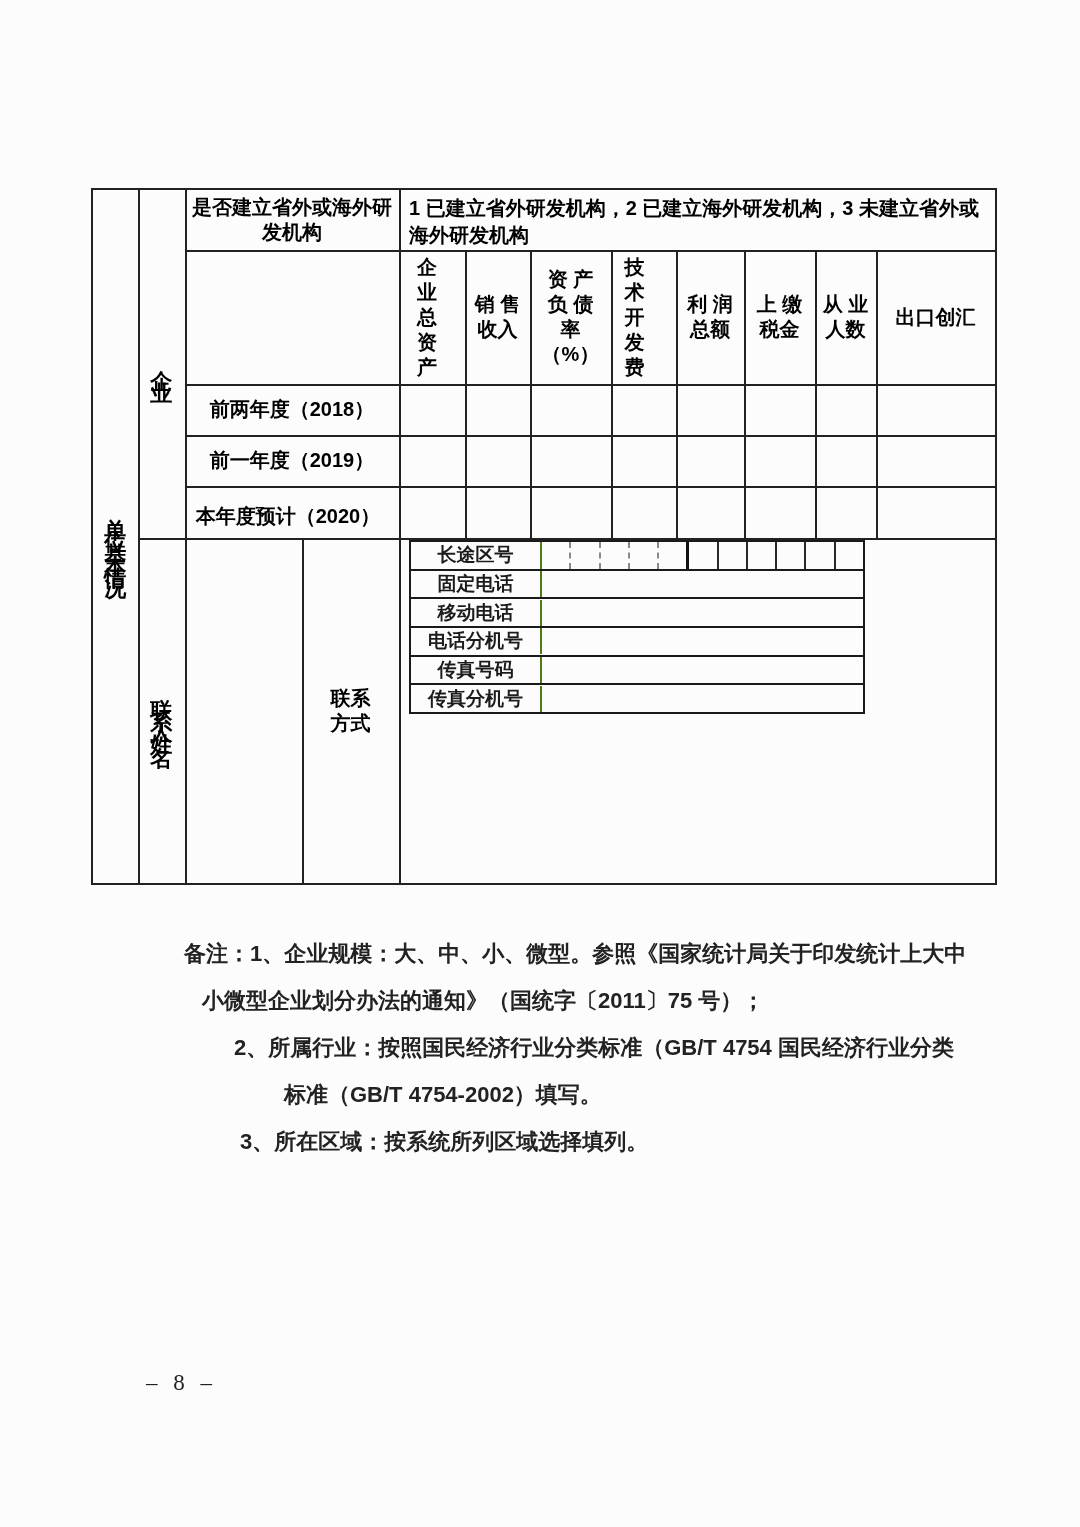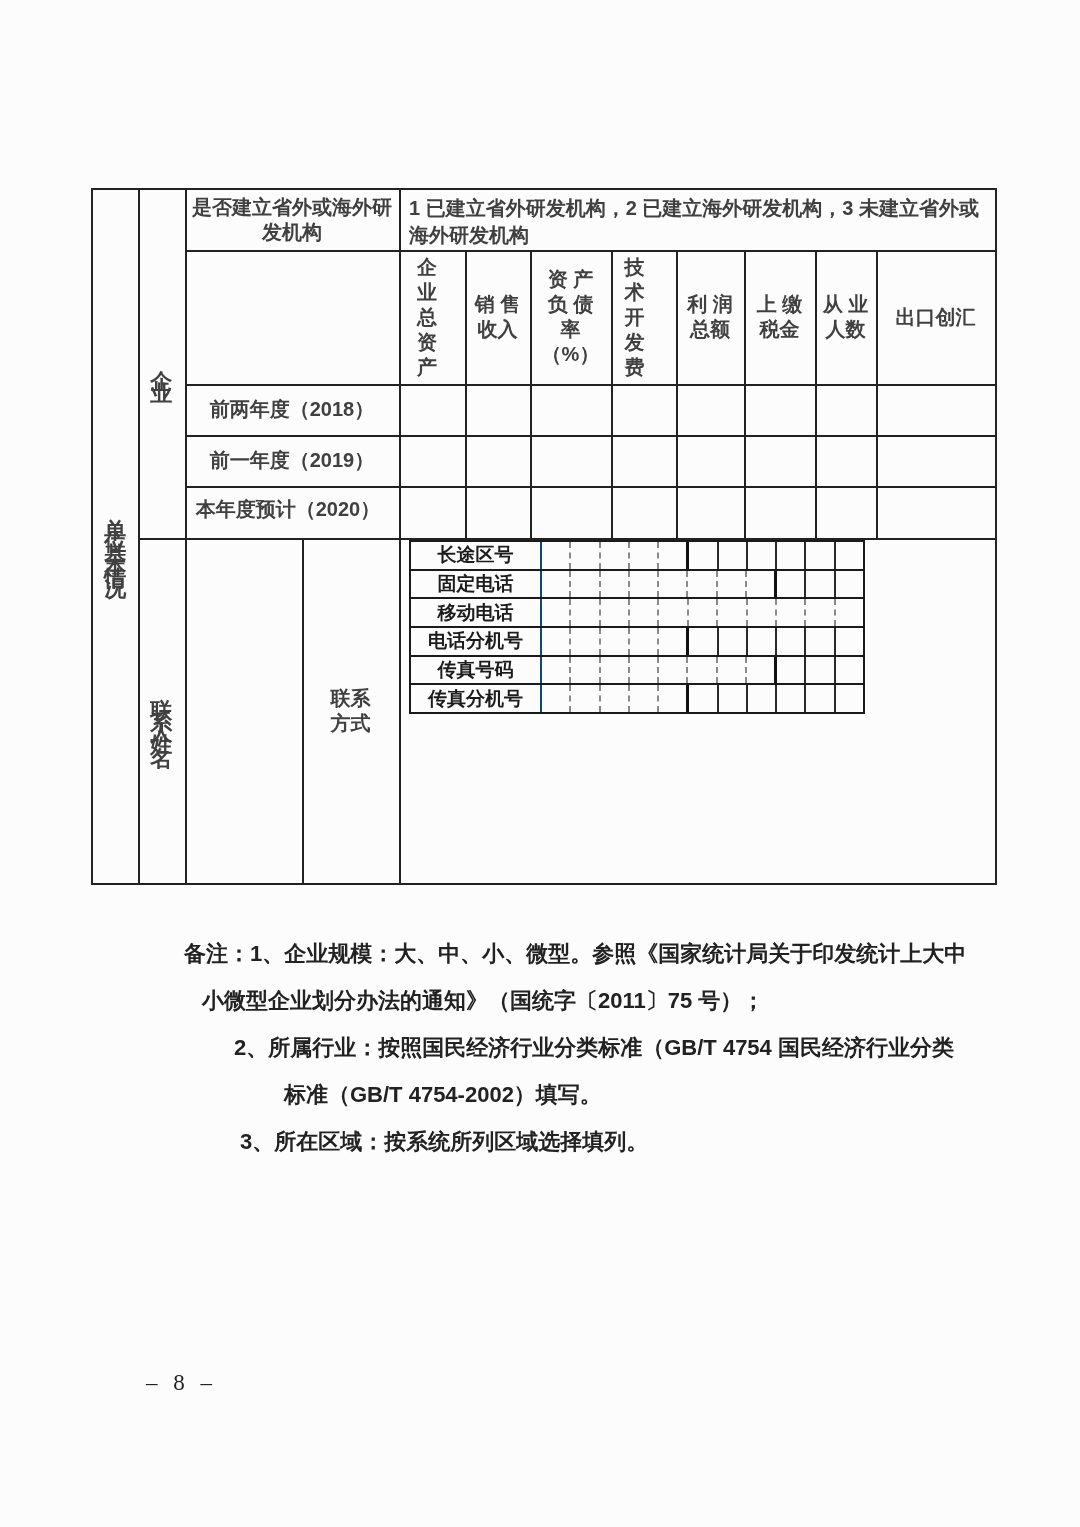--- a/index.html
+++ b/index.html
@@ -15,39 +15,39 @@
   
   .ftable{
     position:absolute;left:91px;top:188px;width:906px;height:697px;
     border:2px solid #222;box-sizing:border-box;background:#fcfcfc;
   }
   .vl{position:absolute;width:2px;background:#222;}
   .hl{position:absolute;height:2px;background:#222;}
   .cell{
     position:absolute;display:flex;align-items:center;justify-content:center;
     box-sizing:border-box;text-align:center;
-    font-size:20px;font-weight:600;line-height:1.25;color:#404040;border-radius:19px;
+    font-size:20px;font-weight:600;line-height:1.25;color:#000000;border-radius:19px;
   }
   .vtext{
     writing-mode:vertical-lr;text-orientation:upright;
     letter-spacing:12px;font-size:22px;font-weight:600;
   }
   .left-align{justify-content:flex-start;text-align:left;align-items:flex-start;
     padding:5px 10px;line-height:27px;}
   .prewrap{white-space:pre-line;}
   
   .phone-grid{
     position:absolute;left:316px;top:350px;width:456px;height:174px;
     border:2px solid #1a1a1a;box-sizing:border-box;
     display:flex;flex-direction:column;background:#fcfcfc;
   }
   .prow{flex:1;display:flex;min-height:0;}
-  .prow + .prow{border-top:2px solid #1a1a1a;}
+  .prow + .prow{border-top:2px solid #1a1a1a;align-items:center;}
   .plabel{
-    width:131px;border-right:2px solid #0c4a6e;box-sizing:border-box;
+    width:131px;border-right:2px solid #4d7c0f;box-sizing:border-box;
     display:flex;align-items:center;justify-content:center;
     font-size:19px;font-weight:600;
   }
   .pcells{flex:1;display:flex;}
   .dcell{flex:1;box-sizing:border-box;}
   .sep-dash{border-left:2px dashed #8a8a8a;}
   .sep-solid{border-left:2px solid #2a2a2a;}
   .sep-heavy{border-left:3px solid #111;}
   
   .notes{
@@ -102,21 +102,21 @@
     <div class="cell" style="left:372px;top:60px;width:65px;height:134px;padding:8px 6px">销 售 收入</div>
     <div class="cell" style="left:437px;top:60px;width:81px;height:134px;padding:2px 6px">资 产 负 债 率 （%）</div>
     <div class="cell" style="left:518px;top:60px;width:47px;height:134px;padding:2px 20px">技 术 开 发 费</div>
     <div class="cell" style="left:583px;top:60px;width:68px;height:134px;padding:2px 6px">利 润 总额</div>
     <div class="cell" style="left:651px;top:60px;width:71px;height:134px;padding:9px 6px">上 缴 税金</div>
     <div class="cell" style="left:722px;top:60px;width:61px;height:134px;padding:2px 6px">从 业 人数</div>
     <div class="cell" style="left:783px;top:60px;width:119px;height:134px;padding:2px 6px">出口创汇</div>
 
     <div class="cell" style="left:92px;top:194px;width:214px;height:51px">前两年度（2018）</div>
     <div class="cell" style="left:92px;top:245px;width:214px;height:51px">前一年度（2019）</div>
-    <div class="cell" style="left:92px;top:293px;width:206px;height:52px">本年度预计（2020）</div>
+    <div class="cell" style="left:92px;top:300px;width:206px;height:52px">本年度预计（2020）</div>
 
     <div class="cell" style="left:45px;top:348px;width:47px;height:345px">
       <span class="vtext">联系人姓名</span>
     </div>
 
     <div class="cell prewrap" style="left:209px;top:348px;width:97px;height:345px">联系
 方式</div>
 
     <div class="phone-grid">
       <div class="prow">

